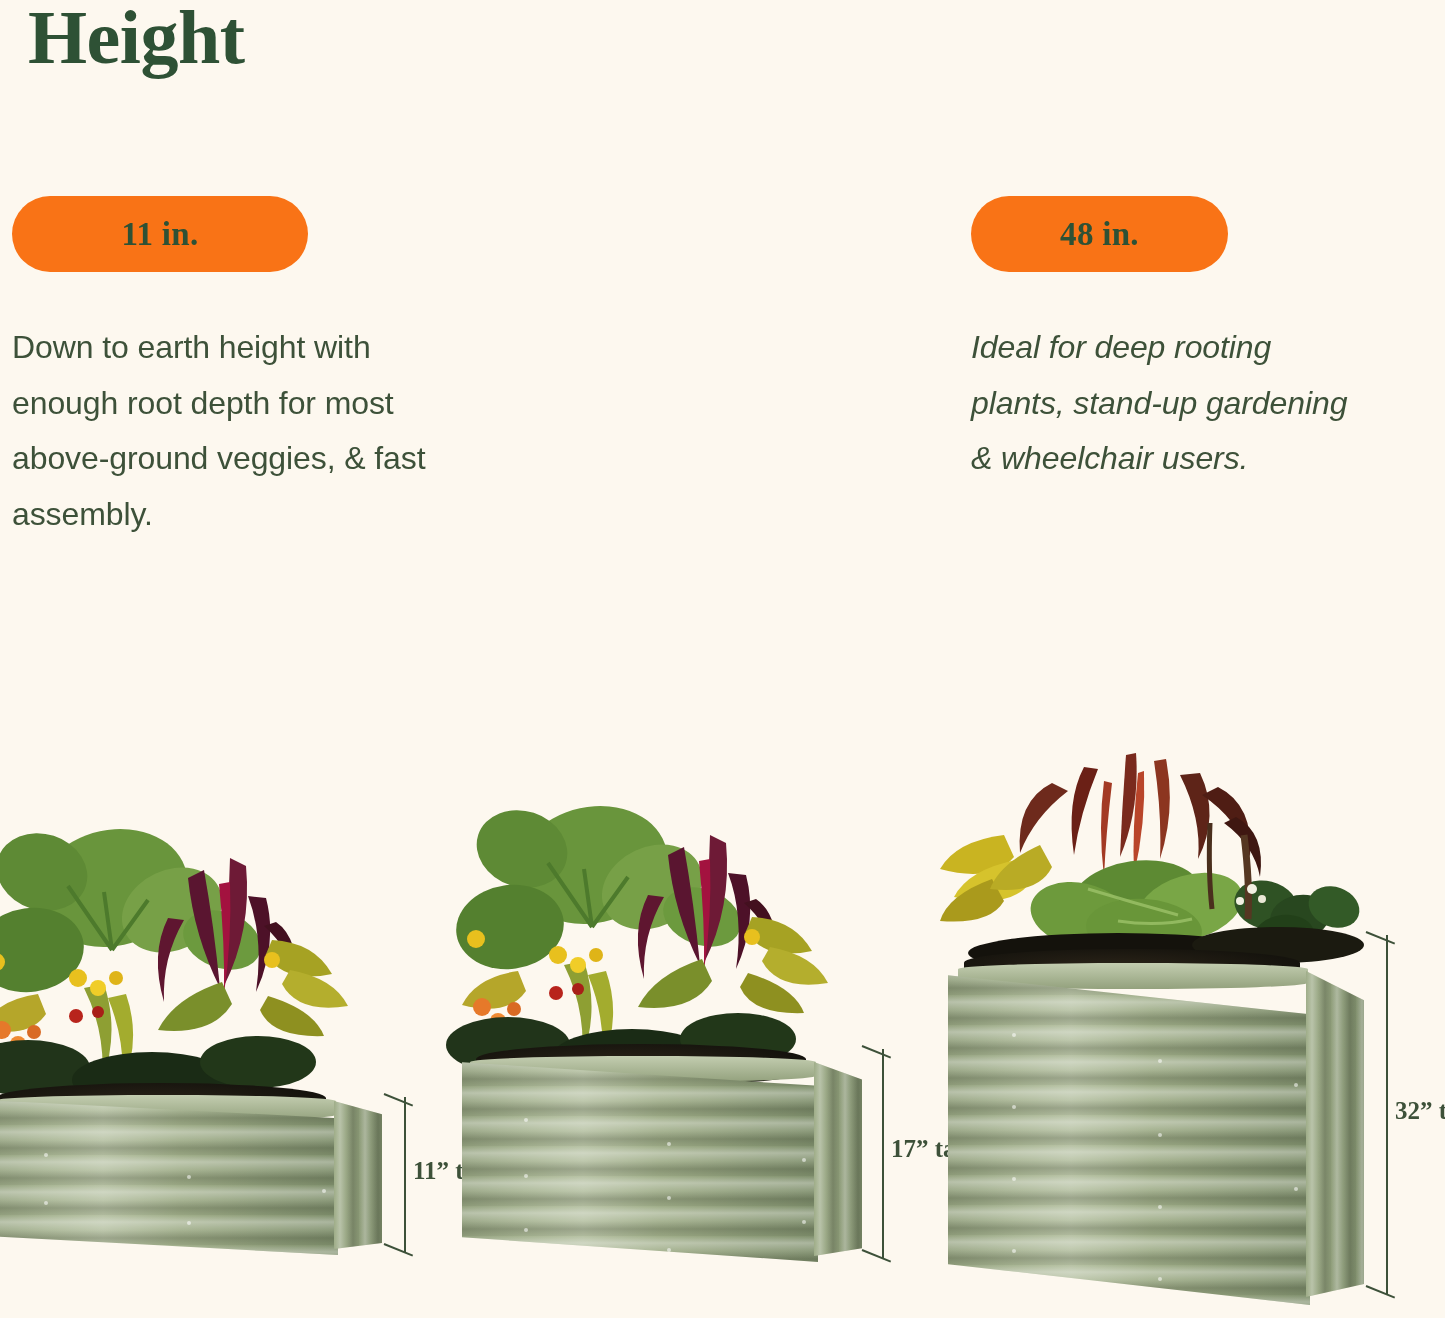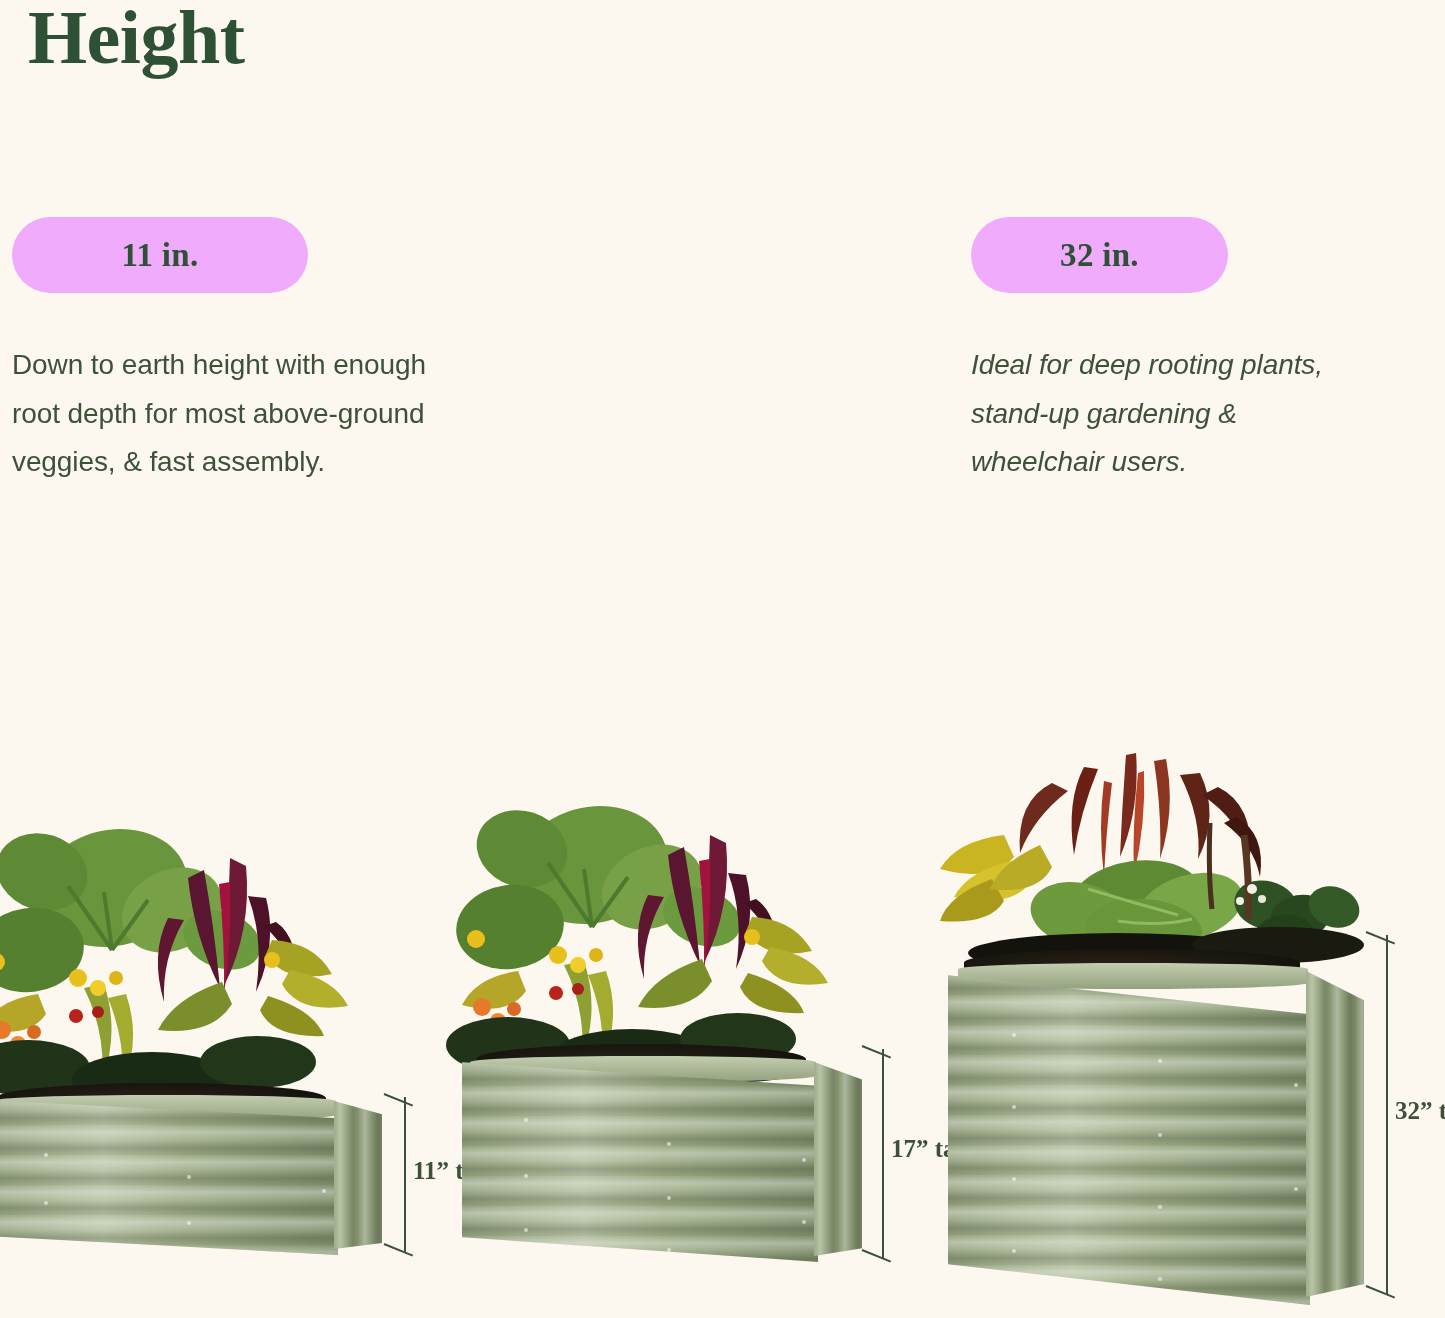--- a/index.html
+++ b/index.html
@@ -41,39 +41,38 @@
   }
   .col { position: relative; }
   .col-0 { width: 480px; padding-left: 12px; }
   .col-1 { width: 482px; padding-left: 10px; }
   .col-2 { width: 483px; padding-left: 9px; }
 
   
   .pill {
     height: 76px;
     border-radius: 40px;
-    background: #f0abfc;
+    background: #f97316;
     display: flex;
     align-items: center;
     justify-content: center;
     font-family: "Liberation Serif", serif;
     font-weight: 700;
     font-size: 33px;
     color: #2e5135;
     letter-spacing: 0.3px;
-    margin-top: 21px;
   }
   .pill-0 { width: 296px; }
   .pill-1 { width: 297px; }
   .pill-2 { width: 257px; }
 
   
   .body-copy {
     margin-top: 48px;
-    font-size: 28px;
+    font-size: 32px;
     line-height: 1.74;
     color: #3d5139;
     letter-spacing: -0.1px;
     font-weight: 400;
   }
   .copy-0 { width: 420px; }
   .copy-1 { width: 408px; }
   .copy-2 { width: 400px; font-style: italic; }
 
   
@@ -193,21 +192,21 @@
       <span>11 in.</span>
     </div>
     <div class="body-copy copy-0">Down to earth height with enough root depth for most above-ground veggies, &amp; fast assembly.</div>
   </div>
 
   <div class="col col-1">
   </div>
 
   <div class="col col-2">
     <div class="pill pill-2">
-      <span>32 in.</span>
+      <span>48 in.</span>
     </div>
     <div class="body-copy copy-2">Ideal for deep rooting plants, stand-up gardening &amp; wheelchair users.</div>
   </div>
 
 </div>
 
 <div class="scene">
 
   <div class="planter-unit" style="left:-18px; top:65px; width:430px; height:455px;">
 

